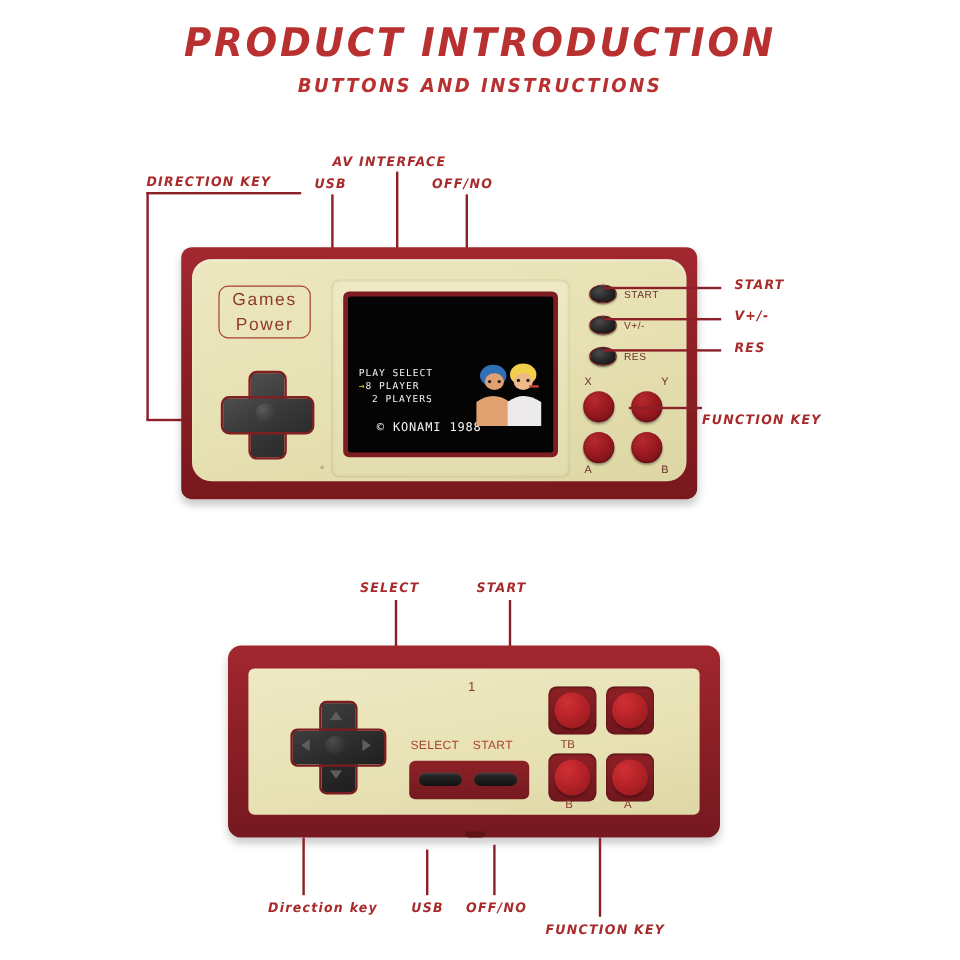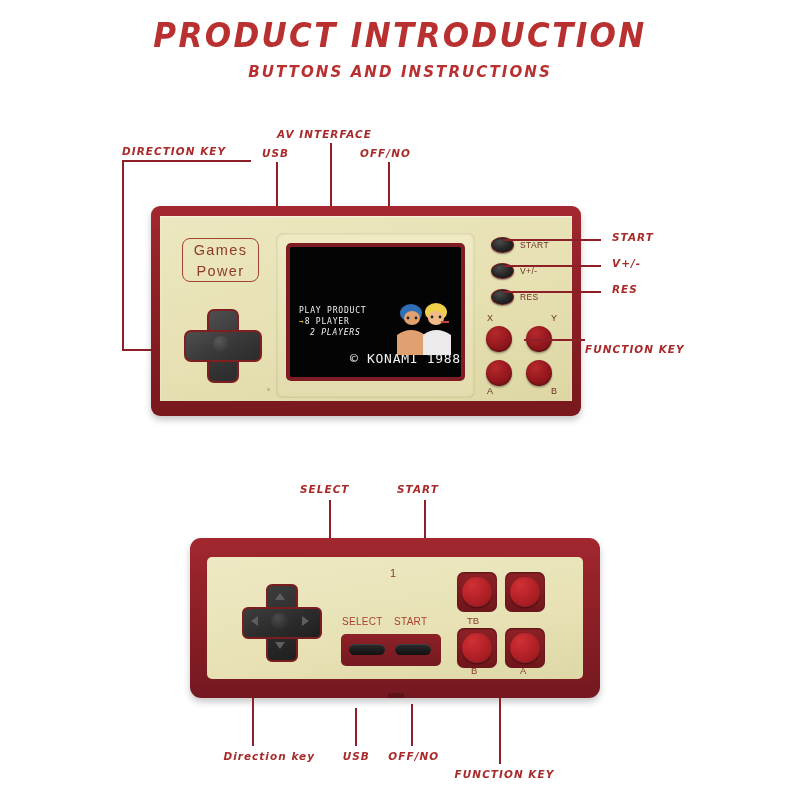--- a/index.html
+++ b/index.html
@@ -84,21 +84,21 @@
     width: 430px; height: 210px;
     background: linear-gradient(180deg,#a32830 0%, #8e2026 40%, #78181d 100%);
     border-radius: 9px;
     box-shadow: 0 4px 7px rgba(0,0,0,0.22);
   }
   .handheld .face {
     position: absolute;
     left: 9px; top: 10px;
     width: 412px; height: 185px;
     background: linear-gradient(165deg,#ece7bf 0%, #e6e0b2 55%, #ddd6a4 100%);
-    border-radius: 0;
+    border-radius: 16px;
     box-shadow: inset 0 1px 2px rgba(255,255,255,0.6);
   }
 
   .logo-box {
     position: absolute;
     left: 22px; top: 22px;
     width: 77px; height: 44px;
     border: 1.4px solid #a5422f;
     border-radius: 8px;
     color: #8e3a2a;
@@ -190,29 +190,28 @@
   .menu {
     position: absolute;
     left: 9px; top: 58px;
     font-family: "DejaVu Sans Mono", monospace;
     font-size: 8px;
     line-height: 11px;
     color: #f2f2f2;
     letter-spacing: 0.8px;
   }
   .menu .sel { color: #f6d743; }
-  .menu .indent { padding-left: 11px; font-style: italic; }
+  .menu .indent { padding-left: 11px; }
   .copy {
     position: absolute;
     left: 24px; top: 104px;
     font-family: "DejaVu Sans Mono", monospace;
-    font-size: 13px;
+    font-size: 10px;
     color: #f2f2f2;
     letter-spacing: 0.7px;
-    margin-left: 36px;
   }
   .heroes {
     position: absolute;
     right: 4px; top: 52px;
     width: 66px; height: 56px;
   }
 
   
   .sm-btn {
     position: absolute;
@@ -391,21 +390,21 @@
         <div class="arm horz"></div>
         <div class="nub"></div>
       </div>
 
       <div class="speaker-dot"></div>
 
       <div class="screen-bezel">
         <div class="screen-frame">
           <div class="screen">
             <div class="menu">
-              <div>PLAY PRODUCT</div>
+              <div>PLAY SELECT</div>
               <div><span class="sel">→</span><span>8 PLAYER</span></div>
               <div class="indent">2 PLAYERS</div>
             </div>
             <div class="copy">© KONAMI   1988</div>
             <svg class="heroes" viewBox="0 0 66 56">
               <ellipse cx="20" cy="14" rx="11" ry="9" fill="#2f6fb5"></ellipse>
               <ellipse cx="21" cy="19" rx="8" ry="7" fill="#e0a070"></ellipse>
               <path d="M6 56 L6 36 Q20 26 34 36 L34 56 Z" fill="#e0a070"></path>
               <ellipse cx="45" cy="13" rx="11" ry="9" fill="#f0cf4a"></ellipse>
               <ellipse cx="45" cy="19" rx="8" ry="7" fill="#f0b98a"></ellipse>

